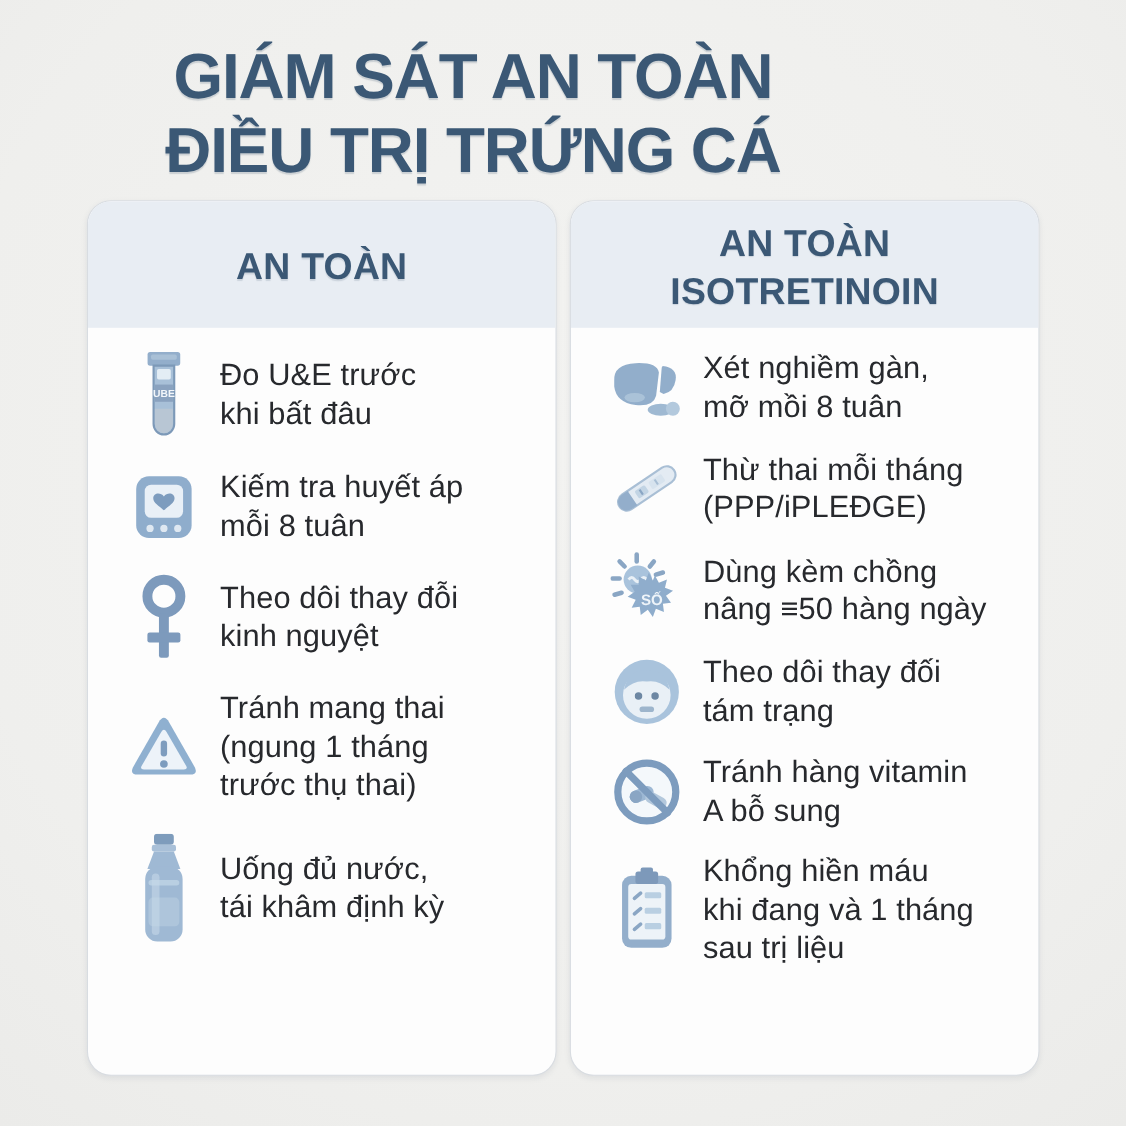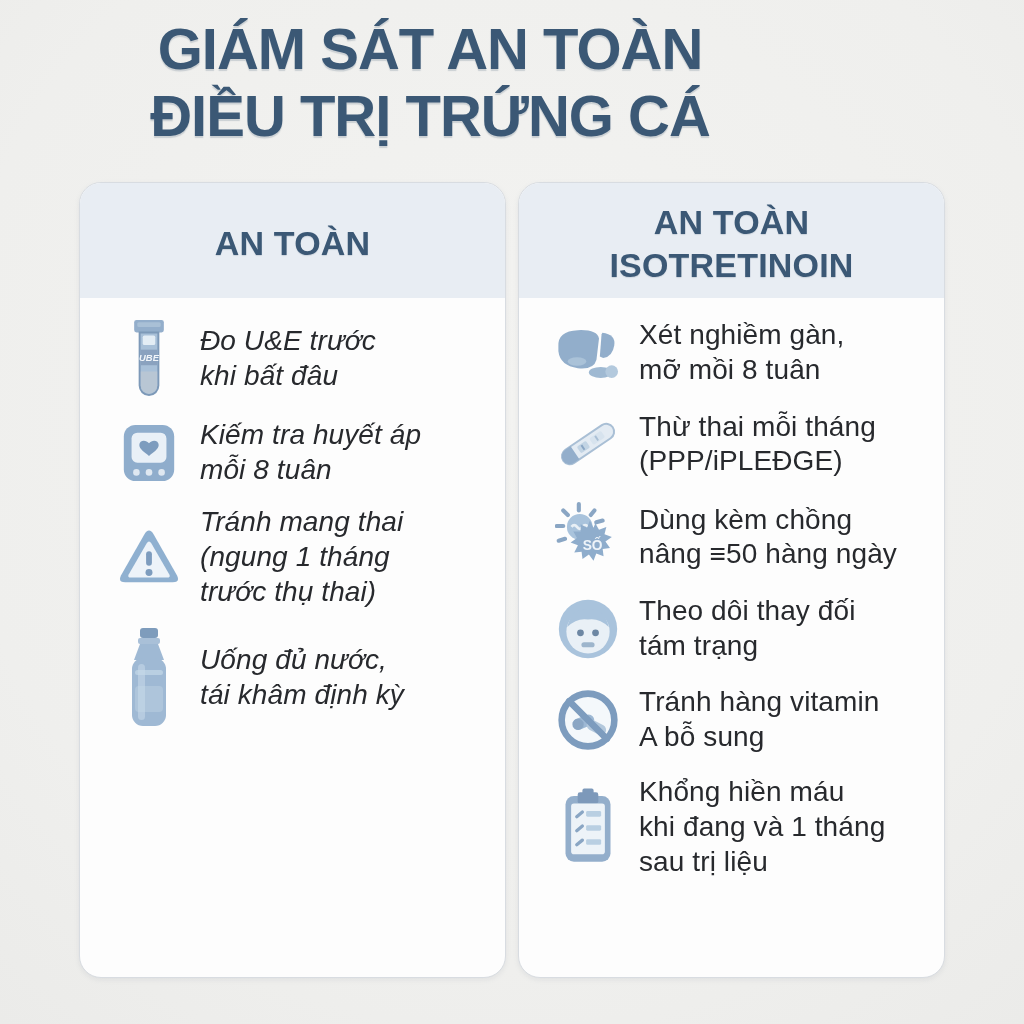--- a/index.html
+++ b/index.html
@@ -10,21 +10,21 @@
     overflow:hidden;
   }
   .page {
     width:1024px; height:1024px;
     background:radial-gradient(circle at 50% 40%, #f3f3f1 0%, #efefed 70%, #ebebe9 100%);
     position:relative;
   }
   
   .title-block {
     width:860px;
-    padding-top:16px;
+    padding-top:37px;
     text-align:center;
   }
   .title-line {
     font-size:58px;
     font-weight:700;
     letter-spacing:-1px;
     line-height:1.15;
     color:#3b5875;
     text-shadow:0 2px 1px rgba(90,110,130,0.25);
   }
@@ -61,21 +61,21 @@
     line-height:1.25;
     letter-spacing:0.2px;
     text-shadow:0 1px 1px rgba(90,110,130,0.2);
     text-align:right;
   }
   .card-body {
     padding:20px 14px 0 36px;
     display:flex;
     flex-direction:column;
   }
-  .body-left  { gap:18px;font-style:italic; }
+  .body-left  { gap:26px; }
   .body-right { gap:21px; }
   .row {
     display:flex;
     align-items:center;
     gap:18px;
   }
   .ic {
     width:66px;
     flex-shrink:0;
     display:flex;
@@ -132,20 +132,31 @@
               <path d="M32 22 c-3.2-4.2-10-3.4-10 1.8 0 4.4 5.6 7.4 10 11.2 4.4-3.8 10-6.8 10-11.2 0-5.2-6.8-6-10-1.8 z" fill="#7d9cbe"></path>
               <circle cx="19" cy="52" r="3.4" fill="#dfe8f1"></circle>
               <circle cx="32" cy="52" r="3.4" fill="#dfe8f1"></circle>
               <circle cx="45" cy="52" r="3.4" fill="#dfe8f1"></circle>
             </svg>
           </span>
           <p class="txt">Kiếm tra huyết áp
 mỗi 8 tuân</p>
         </div>
 
+        <div class="row">
+          <span class="ic">
+            <svg width="58" height="80" viewBox="0 0 58 80">
+              <circle cx="29" cy="21" r="15" fill="none" stroke="#7d9abc" stroke-width="9"></circle>
+              <rect x="24.5" y="37" width="9" height="40" rx="2" fill="#7d9abc"></rect>
+              <rect x="14" y="54" width="30" height="9" rx="2" fill="#7d9abc"></rect>
+            </svg>
+          </span>
+          <p class="txt">Theo dôi thay đỗi
+kinh nguyệt</p>
+        </div>
 
         <div class="row">
           <span class="ic">
             <svg width="66" height="60" viewBox="0 0 68 62">
               <path d="M29 7 L5 49 q-3.4 7 4.5 7 h49 q7.9 0 4.5-7 L39 7 q-5-8.6-10 0 z" fill="#8fb0d0"></path>
               <path d="M31.5 16 L13 48 q-1.6 3.2 2.2 3.2 h37.6 q3.8 0 2.2-3.2 L36.5 16 q-2.5-4.3-5 0 z" fill="#edf3f9"></path>
               <rect x="31" y="24" width="6" height="15" rx="3" fill="#7d9cbe"></rect>
               <circle cx="34" cy="46" r="3.6" fill="#7d9cbe"></circle>
             </svg>
           </span>

